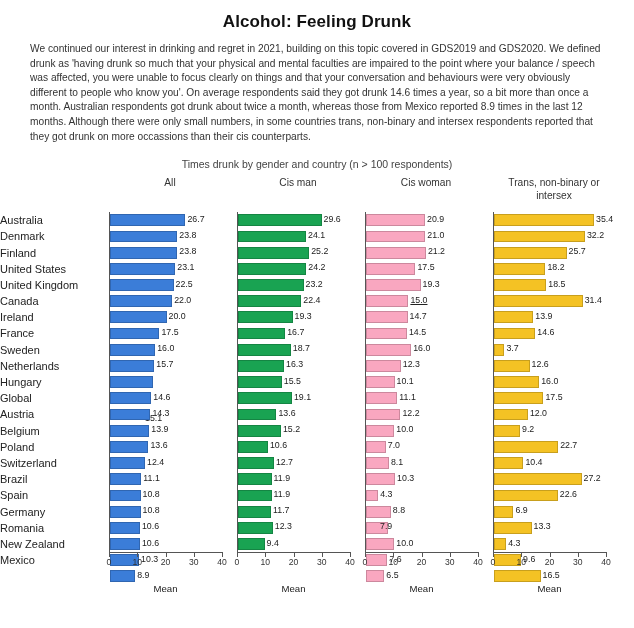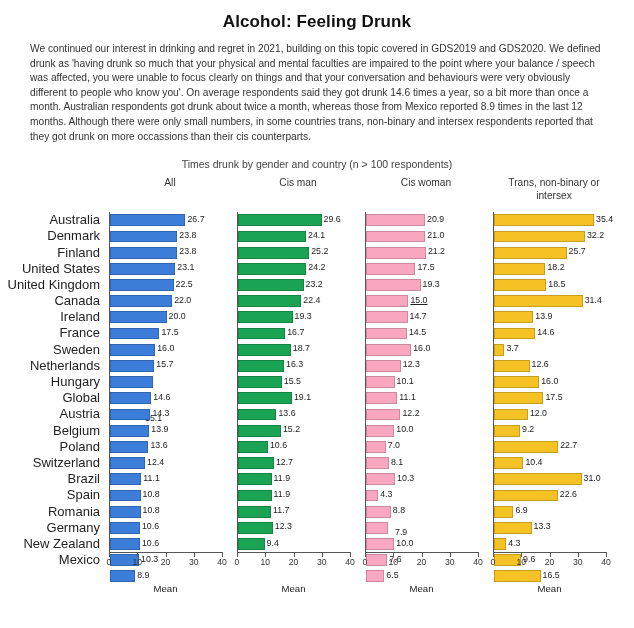--- a/index.html
+++ b/index.html
@@ -55,22 +55,21 @@
     margin-left: 0;
   }
   .labels-col {
     width: 106px;
     padding-top: 36px;
     box-sizing: border-box;
   }
   .row-label {
     height: 16.2px;
     line-height: 16.2px;
-    font-size: 13px;
-    text-align: right;
+    font-size: 11px;
     padding-right: 6px;
     color: #222;
     white-space: nowrap;
   }
   .panel {
     width: 128px;
     box-sizing: border-box;
     position: relative;
   }
   .panel-head {
@@ -161,22 +160,22 @@
           <div class="row-label">Sweden</div>
           <div class="row-label">Netherlands</div>
           <div class="row-label">Hungary</div>
           <div class="row-label">Global</div>
           <div class="row-label">Austria</div>
           <div class="row-label">Belgium</div>
           <div class="row-label">Poland</div>
           <div class="row-label">Switzerland</div>
           <div class="row-label">Brazil</div>
           <div class="row-label">Spain</div>
+          <div class="row-label">Germany</div>
           <div class="row-label">Romania</div>
-          <div class="row-label">Germany</div>
           <div class="row-label">New Zealand</div>
           <div class="row-label">Mexico</div>
         </div>
       <div id="panels-host" style="display:flex;flex-direction:row;">
           <div class="panel">
             <div class="panel-head">All</div>
             <div class="plot">
               <div class="bar-row">
                 <div class="bar" style="width: 75.4275px; background: rgb(59, 125, 216);"></div>
                 <div class="bar-value" style="left: 77.4275px;">26.7</div>
@@ -460,21 +459,21 @@
               <div class="bar-row">
                 <div class="bar" style="width: 12.1475px; background: rgb(249, 167, 192);"></div>
                 <div class="bar-value" style="left: 14.1475px;">4.3</div>
               </div>
               <div class="bar-row">
                 <div class="bar" style="width: 24.86px; background: rgb(249, 167, 192);"></div>
                 <div class="bar-value" style="left: 26.86px;">8.8</div>
               </div>
               <div class="bar-row">
                 <div class="bar" style="width: 22.3175px; background: rgb(249, 167, 192);"></div>
-                <div class="bar-value" style="left: 29px; margin-top: 6px;">7.9</div>
+                <div class="bar-value" style="left: 14px;">7.9</div>
               </div>
               <div class="bar-row">
                 <div class="bar" style="width: 28.25px; background: rgb(249, 167, 192);"></div>
                 <div class="bar-value" style="left: 30.25px;">10.0</div>
               </div>
               <div class="bar-row">
                 <div class="bar" style="width: 21.47px; background: rgb(249, 167, 192);"></div>
                 <div class="bar-value" style="left: 23.47px;">7.6</div>
               </div>
               <div class="bar-row">
@@ -558,21 +557,21 @@
               <div class="bar-row">
                 <div class="bar" style="width: 64.1275px; background: rgb(244, 194, 36);"></div>
                 <div class="bar-value" style="left: 66.1275px;">22.7</div>
               </div>
               <div class="bar-row">
                 <div class="bar" style="width: 29.38px; background: rgb(244, 194, 36);"></div>
                 <div class="bar-value" style="left: 31.38px;">10.4</div>
               </div>
               <div class="bar-row">
                 <div class="bar" style="width: 87.575px; background: rgb(244, 194, 36);"></div>
-                <div class="bar-value" style="left: 89.575px;">31.0</div>
+                <div class="bar-value" style="left: 89.575px;">27.2</div>
               </div>
               <div class="bar-row">
                 <div class="bar" style="width: 63.845px; background: rgb(244, 194, 36);"></div>
                 <div class="bar-value" style="left: 65.845px;">22.6</div>
               </div>
               <div class="bar-row">
                 <div class="bar" style="width: 19.4925px; background: rgb(244, 194, 36);"></div>
                 <div class="bar-value" style="left: 21.4925px;">6.9</div>
               </div>
               <div class="bar-row">

